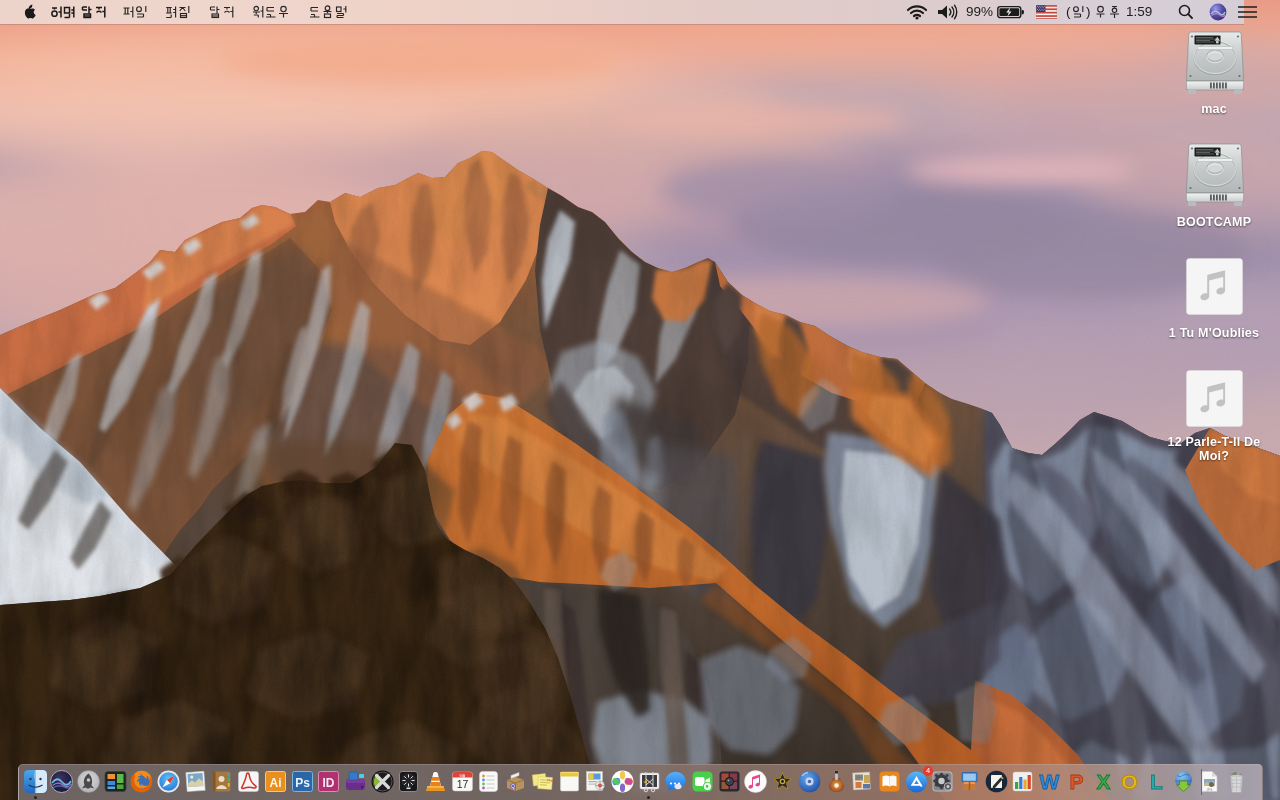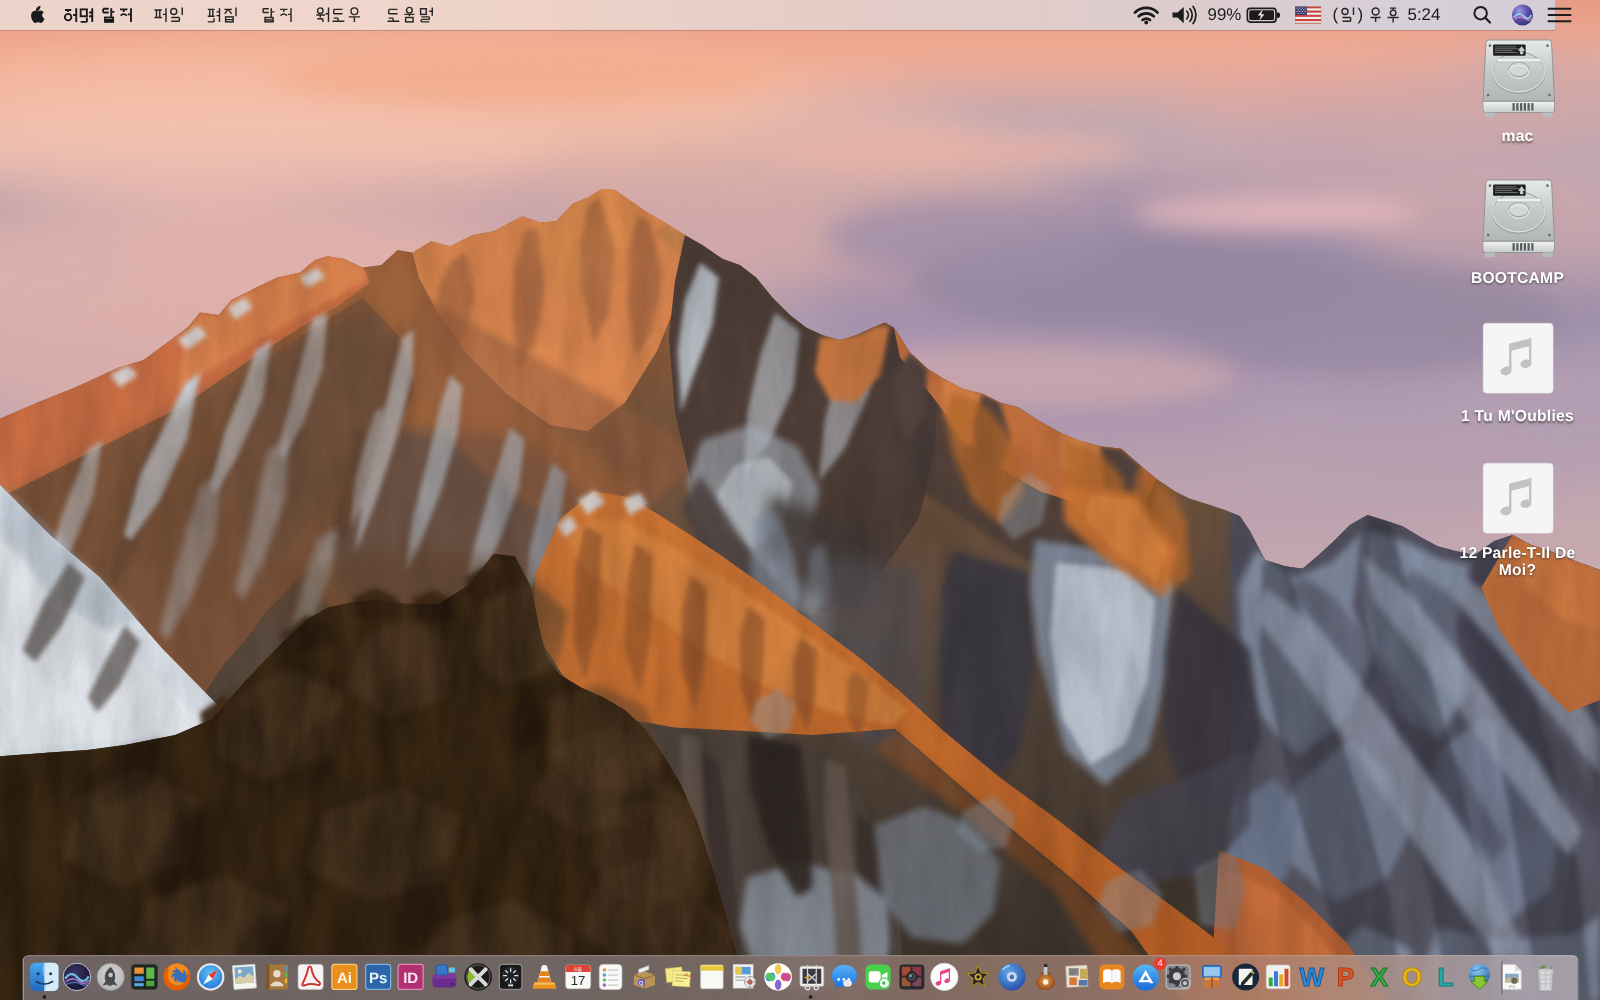--- a/index.html
+++ b/index.html
@@ -466,21 +466,21 @@
       <g transform="translate(0,0)" stroke="#262626" stroke-width="1.15" fill="none">
         <circle cx="5.5" cy="4.2" r="2.8"></circle>
         <path d="M1.5,9 h8 M5.5,9 v3.5 M1,12.5 h0"></path>
       </g>
       <g transform="translate(14,0)" stroke="#262626" stroke-width="1.15" fill="none">
         <path d="M3,1.5 h5 M5.5,1.5 v1.2"></path>
         <circle cx="5.5" cy="5.3" r="2.2"></circle>
         <path d="M1,9 h9 M5.5,9 v4"></path>
       </g>
     </svg>
-<div style="position:absolute;left:1126px;top:4px;font-size:13.5px;color:#1c1c1c;">5:24</div>
+<div style="position:absolute;left:1126px;top:4px;font-size:13.5px;color:#1c1c1c;">1:59</div>
 <svg width="16" height="16" viewBox="0 0 16 16" style="position:absolute;left:1178px;top:4px">
 <circle cx="6.5" cy="6.5" r="5" fill="none" stroke="#1c1c1c" stroke-width="1.6"></circle>
 <path d="M10.2,10.2 L14,14" stroke="#1c1c1c" stroke-width="1.8" stroke-linecap="round"></path>
 </svg>
 <svg width="18" height="18" viewBox="0 0 18 18" style="position:absolute;left:1209px;top:3px">
 <defs>
         <radialGradient id="sirig" cx="0.35" cy="0.3" r="0.9">
 <stop offset="0" stop-color="#9a9ae2"></stop>
           <stop offset="0.45" stop-color="#5a4fa8"></stop>
           <stop offset="1" stop-color="#2a2258"></stop>

